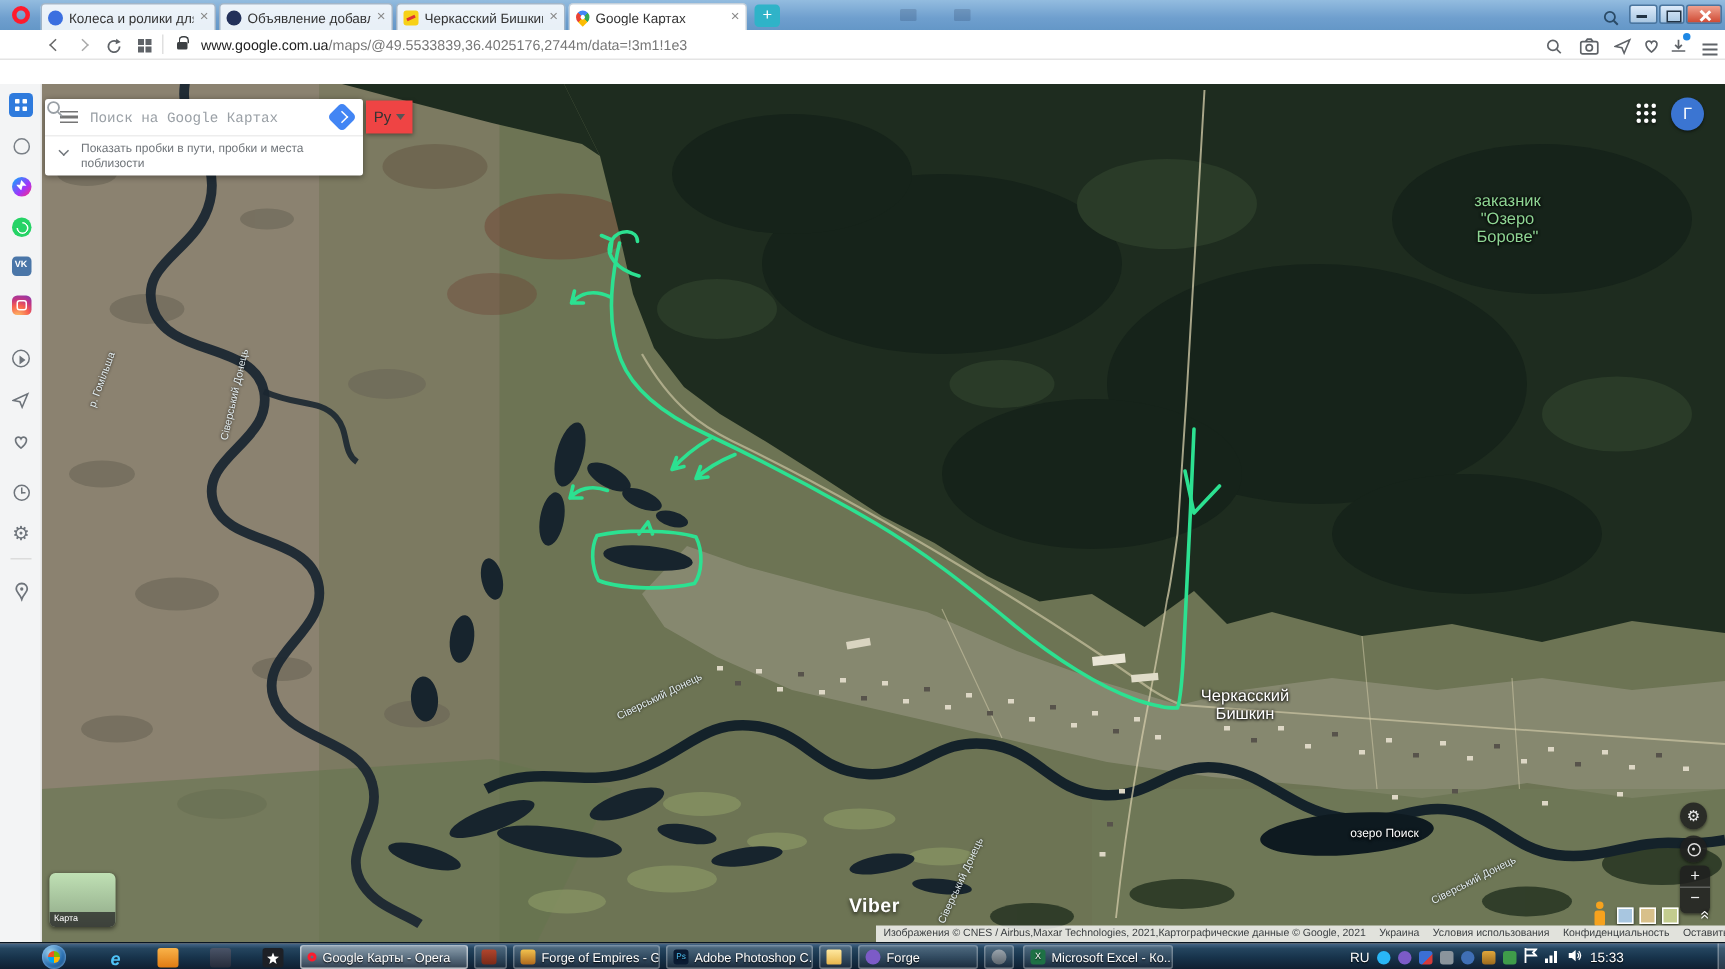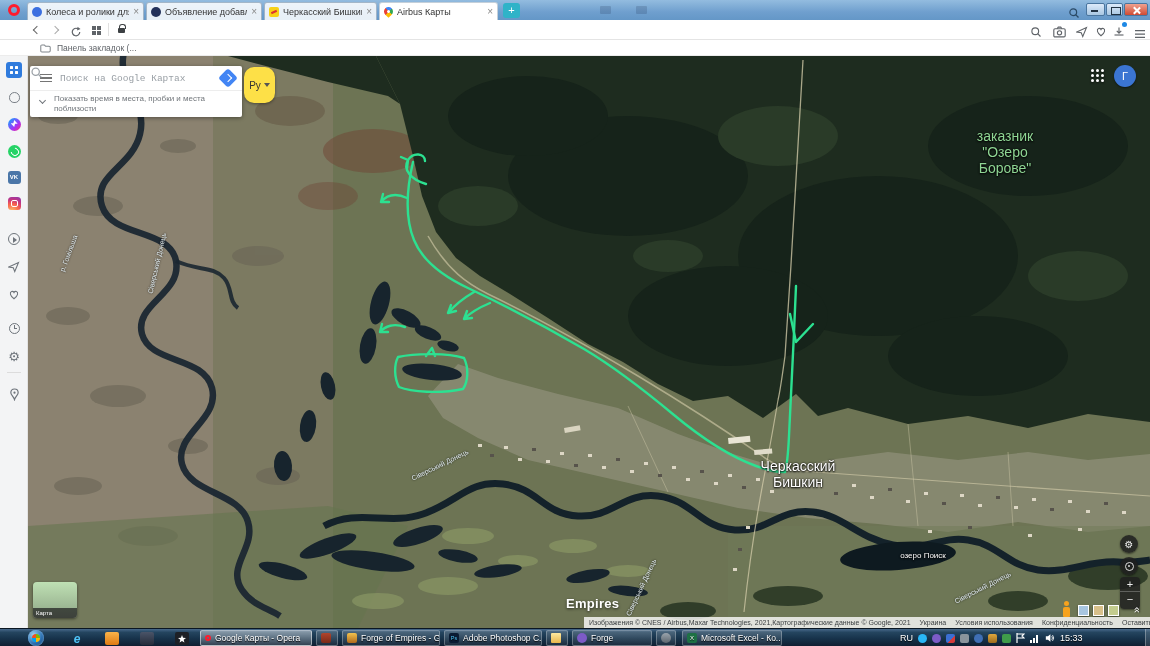--- a/index.html
+++ b/index.html
@@ -87,21 +87,21 @@
   .gm-row1{height:24px;display:flex;align-items:center}
   .gm-burger{width:12px;height:8px;margin:0 8px 0 10px;border-top:1.6px solid #757575;border-bottom:1.6px solid #757575;position:relative}
   .gm-burger::after{content:"";position:absolute;left:0;top:2.2px;width:12px;height:1.6px;background:#757575}
   .gm-input{flex:1;border:none;outline:none;font-size:9.5px;color:#333;font-family:Liberation Mono, monospace;min-width:0}
   .gm-input::placeholder{color:#9aa0a6}
   .gm-dirs{width:14px;height:14px;margin:0 7px 0 6px;background:#4285f4;border-radius:3px;transform:rotate(45deg);position:relative;flex:none}
   .gm-dirs::after{content:"";position:absolute;left:4px;top:4px;width:5px;height:5px;border-top:1.6px solid #fff;border-right:1.6px solid #fff}
   .gm-row2{border-top:1px solid #ededed;padding:3px 6px 4px 10px;display:flex;gap:9px;align-items:flex-start}
   .gm-hint{font-size:8px;color:#70757a;line-height:1.2}
   .chev-dn{width:5px;height:5px;border-left:1.5px solid #70757a;border-bottom:1.5px solid #70757a;transform:rotate(-45deg);margin-top:4px;flex:none}
-  .ru-btn{position:absolute;left:216px;top:11px;width:31px;height:36px;background:#fde047;border-radius:10px;
+  .ru-btn{position:absolute;left:216px;top:11px;width:31px;height:22px;background:#ef4444;border-radius:0;
     box-shadow:0 1px 3px rgba(0,0,0,.4);display:flex;align-items:center;justify-content:center;gap:3px;font-size:10px;color:#333}
   .caret{width:0;height:0;border-left:3px solid transparent;border-right:3px solid transparent;border-top:4px solid #555}
   .apps-grid{position:absolute;left:1063px;top:13px;width:14px;height:14px;display:grid;
     grid-template-columns:repeat(3,3px);grid-template-rows:repeat(3,3px);gap:2px;filter:drop-shadow(0 1px 1px rgba(0,0,0,.6))}
   .apps-grid i{background:#fff;border-radius:50%}
   .gm-avatar{position:absolute;left:1086px;top:9px;width:22px;height:22px;border-radius:50%;background:#3b75d2;
     color:#fff;font-size:11px;display:flex;align-items:center;justify-content:center;box-shadow:0 1px 2px rgba(0,0,0,.5)}
   .maptype{position:absolute;left:5px;top:526px;width:44px;height:36px;border-radius:4px;overflow:hidden;
     box-shadow:0 1px 3px rgba(0,0,0,.5);background:linear-gradient(#bfe0b4,#9db894 70%,#8d9a86)}
   .maptype .cap{position:absolute;left:0;bottom:0;width:100%;height:10px;background:rgba(30,30,30,.72);
@@ -161,21 +161,21 @@
       <span class="tlabel">Объявление добавляетс</span>
       <span class="tclose">×</span>
     </div>
     <div class="tab" style="left:264px;width:113px">
       <span class="fav fav3"></span>
       <span class="tlabel">Черкасский Бишкин, Сев</span>
       <span class="tclose">×</span>
     </div>
     <div class="tab active" style="left:379px;width:119px">
       <span class="fav-pin"></span>
-      <span class="tlabel">Airbus Карты</span>
+      <span class="tlabel">Google Картах</span>
       <span class="tclose">×</span>
     </div>
     <div class="newtab">+</div>
 
     <span class="dimico" style="left:600px"></span>
     <span class="dimico" style="left:636px"></span>
 
     <span class="tb-search">
       <svg width="12" height="12" viewBox="0 0 16 16">
           <circle cx="7" cy="7" r="4.5" fill="none" stroke="#2a4a66" stroke-width="1.6"></circle>
@@ -197,20 +197,21 @@
         </svg>
     </span>
     <span class="abs" style="left:92px;top:6px;width:9px;height:9px;display:grid;grid-template-columns:4px 4px;grid-template-rows:4px 4px;gap:1px">
       <i style="background:#5f6368"></i>
         <i style="background:#5f6368"></i>
         <i style="background:#5f6368"></i>
         <i style="background:#5f6368"></i>
     </span>
     <span class="abs" style="left:108px;top:3px;width:1px;height:13px;background:#e0e0e0"></span>
     <span class="lockico"></span>
+    <span class="url"><b>www.google.com.ua</b><span>/maps/@49.5533839,36.4025176,2744m/data=!3m1!1e3</span></span>
 
     <span class="abs" style="left:1030px;top:4px">
       <svg width="12" height="12" viewBox="0 0 16 16">
           <circle cx="7" cy="7" r="4.5" fill="none" stroke="#5f6368" stroke-width="1.5"></circle>
           <line x1="10.5" y1="10.5" x2="14" y2="14" stroke="#5f6368" stroke-width="1.5"></line>
         </svg>
     </span>
     <span class="abs" style="left:1053px;top:4px">
       <svg width="13" height="12" viewBox="0 0 16 14">
           <rect x="1" y="3" width="14" height="10" rx="1.5" fill="none" stroke="#5f6368" stroke-width="1.4"></rect>
@@ -235,28 +236,20 @@
         </svg>
       <span class="bluedot"></span>
     </span>
     <span class="abs" style="left:1134px;top:5px">
       <svg width="12" height="10" viewBox="0 0 14 12">
           <path d="M1 2 H13 M1 6 H13 M1 10 H13" stroke="#5f6368" stroke-width="1.5"></path>
         </svg>
     </span>
   </div>
 
-  <div class="bookmarksbar">
-    <span style="margin-left:40px">
-      <svg width="11" height="9" viewBox="0 0 14 11">
-          <path d="M1 2.5 Q1 1 2.5 1 H5.5 L7 2.5 H11.5 Q13 2.5 13 4 V8.5 Q13 10 11.5 10 H2.5 Q1 10 1 8.5 Z" fill="none" stroke="#80868b" stroke-width="1.3"></path>
-        </svg>
-    </span>
-    <span class="bm-label">Панель закладок (...</span>
-  </div>
 
   <div class="sidebar">
     <span class="sb sb-active" style="top:6px">
         <span class="sb-grid">
           <i></i>
           <i></i>
           <i></i>
           <i></i>
         </span>
       </span>
@@ -463,24 +456,24 @@
         <path d="M379,142 C368,137 359,139 353,146 M353,146 L361,146 M353,146 L355,138"></path>
         <path d="M446,236 C434,243 426,250 420,257 M420,257 L428,255 M420,257 L423,249"></path>
         <path d="M462,247 C450,252 441,258 436,263 M436,263 L444,262 M436,263 L439,255"></path>
         <path d="M377,271 C366,267 357,270 352,276 M352,276 L360,276 M352,276 L354,268"></path>
         <path d="M370,301 C388,297 420,297 436,302 C441,312 440,326 435,333 C412,338 383,336 371,331 C366,321 366,309 370,301 Z M398,300 L404,292 M404,292 L407,300"></path>
         <path d="M768,230 C766,280 763,340 761,380 C760,400 759,410 757,416 C754,416 750,416 746,415"></path>
         <path d="M762,258 L768,286 M785,268 L768,286"></path>
       </g>
     </svg>
 
-    <div class="map-label" style="left:942px;top:72px;width:70px;font-size:14px;color:#8fd694">заказник
+    <div class="map-label" style="left:942px;top:72px;width:70px;font-size:11px;color:#8fd694">заказник
 "Озеро
 Борове"</div>
-    <div class="map-label" style="left:722px;top:402px;width:96px;font-size:14px">Черкасский
+    <div class="map-label" style="left:754px;top:402px;width:96px;font-size:11px">Черкасский
 Бишкин</div>
     <div class="map-label" style="left:860px;top:495px;width:70px;font-size:8px">озеро Поиск</div>
     <div class="rlabel" style="left:34px;top:212px;transform:rotate(-70deg)">р. Гомільша</div>
     <div class="rlabel" style="left:122px;top:234px;transform:rotate(-77deg)">Сіверський Донець</div>
     <div class="rlabel" style="left:384px;top:419px;transform:rotate(-26deg)">Сіверський Донець</div>
     <div class="rlabel" style="left:927px;top:542px;transform:rotate(-27deg)">Сіверський Донець</div>
     <div class="rlabel" style="left:600px;top:556px;transform:rotate(-65deg)">Сіверський Донець</div>
 
     <div class="gm-panel">
       <div class="gm-row1">
@@ -489,21 +482,21 @@
         <span style="flex:none;display:flex">
           <svg width="13" height="13" viewBox="0 0 16 16">
               <circle cx="7" cy="7" r="4.5" fill="none" stroke="#9aa0a6" stroke-width="1.5"></circle>
               <line x1="10.5" y1="10.5" x2="14" y2="14" stroke="#9aa0a6" stroke-width="1.5"></line>
             </svg>
         </span>
         <span class="gm-dirs"></span>
       </div>
       <div class="gm-row2">
         <span class="chev-dn"></span>
-        <span class="gm-hint">Показать время в места, пробки и места поблизости</span>
+        <span class="gm-hint">Показать пробки в пути, пробки и места поблизости</span>
       </div>
     </div>
     <div class="ru-btn">
       <span>Ру</span>
       <span class="caret"></span>
     </div>
 
     <span class="apps-grid">
         <i></i>
         <i></i>
@@ -513,21 +506,21 @@
         <i></i>
         <i></i>
         <i></i>
         <i></i>
       </span>
     <span class="gm-avatar">Г</span>
 
     <div class="maptype">
       <span class="cap">Карта</span>
     </div>
-    <div class="watermark">Empires</div>
+    <div class="watermark">Viber</div>
 
     <span class="mbtn" style="left:1092px;top:479px">
         <span style="font-size:10px">⚙</span>
       </span>
     <span class="mbtn" style="left:1092px;top:501px">
         <span class="target"></span>
       </span>
     <div class="zoompill">
       <div class="zin">+</div>
       <div>−</div>

